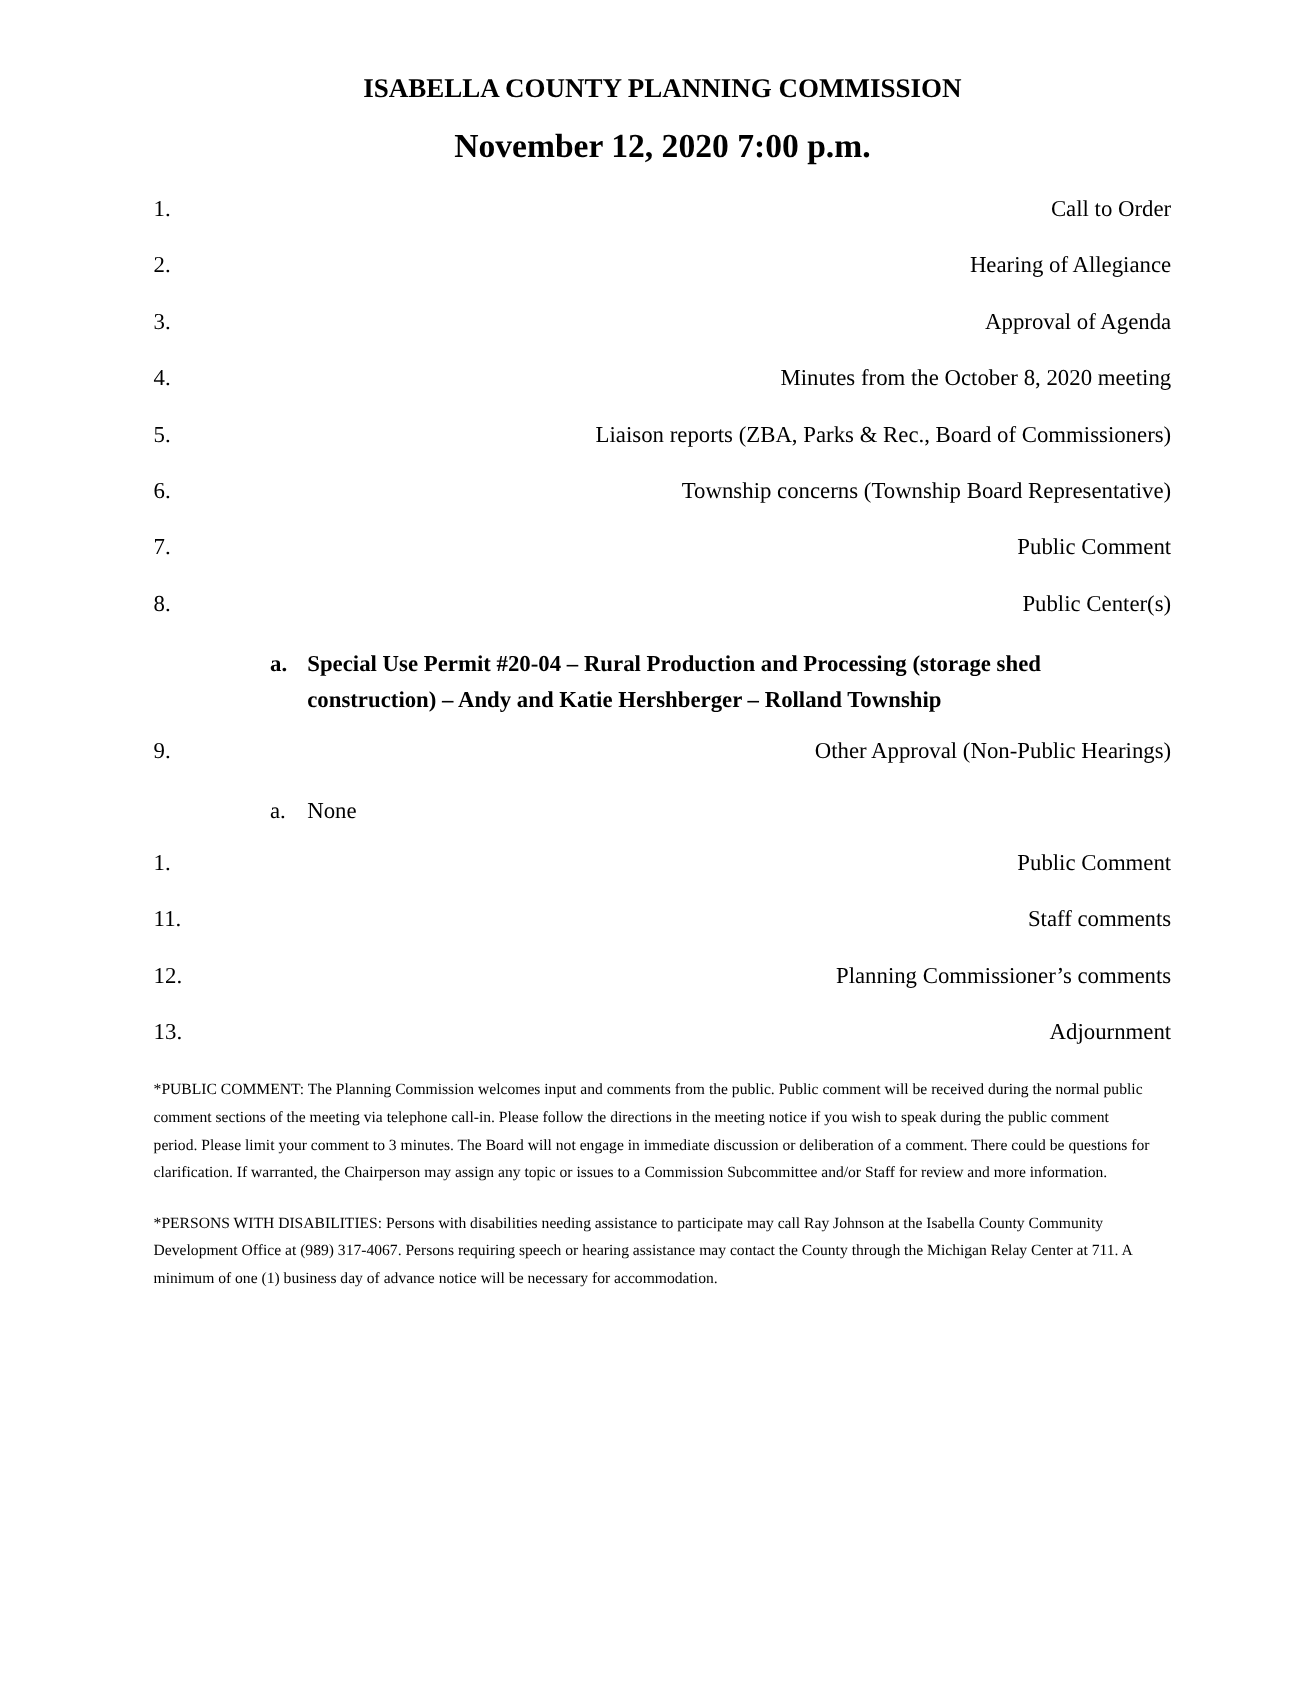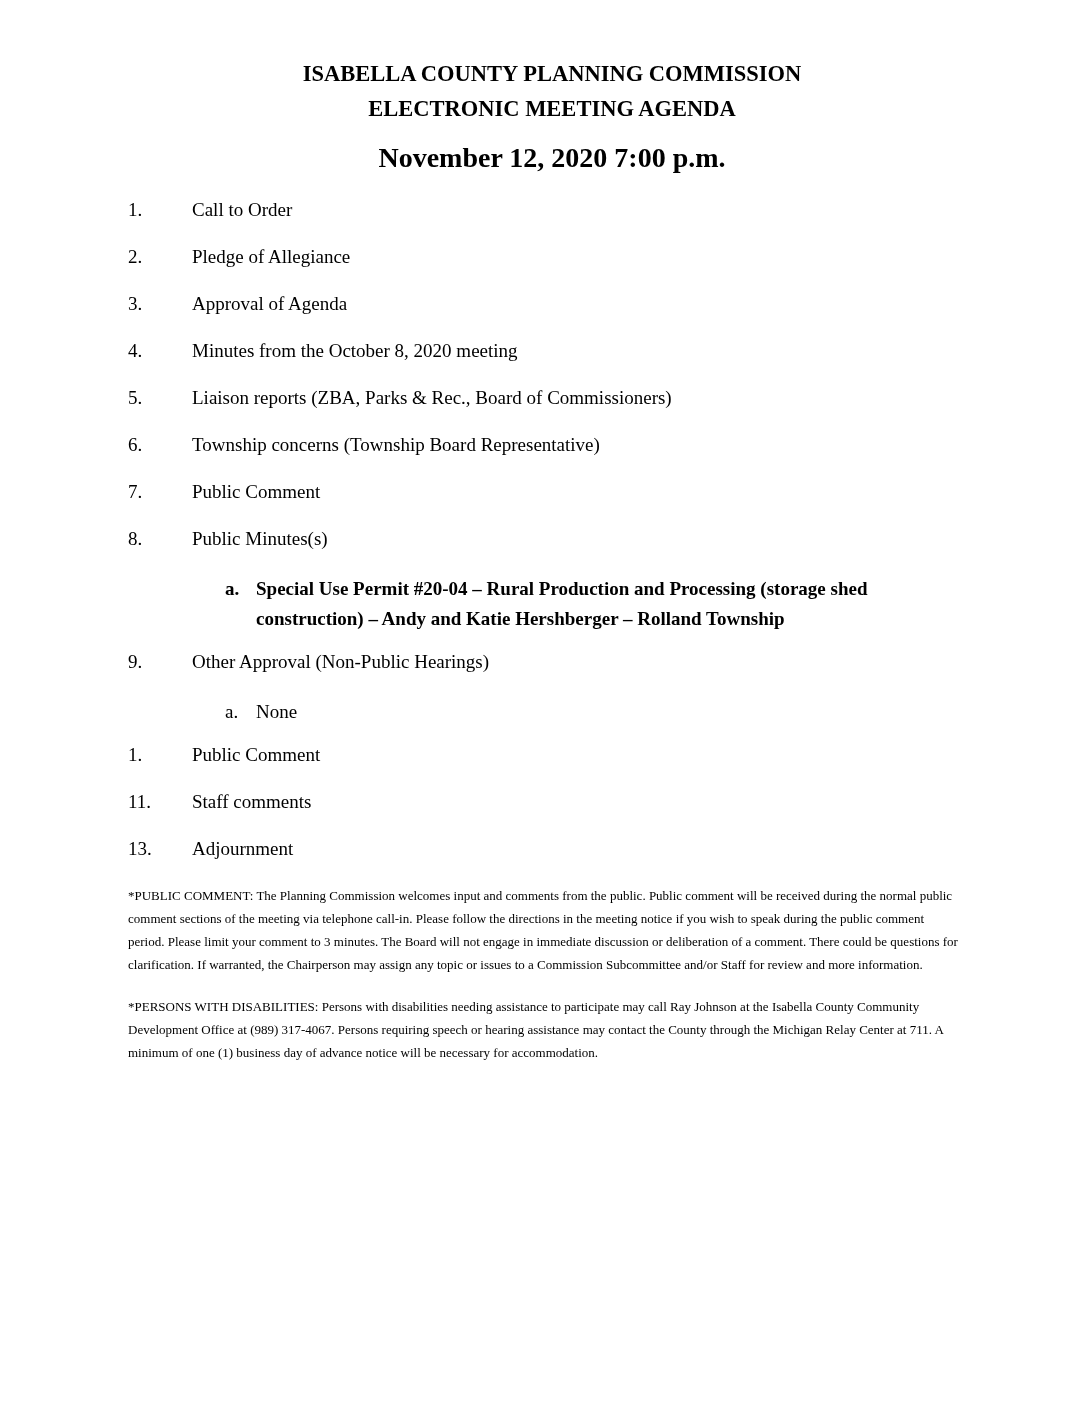--- a/index.html
+++ b/index.html
@@ -38,20 +38,21 @@
     font-size: 19px;
     line-height: 24px;
     margin-bottom: 23px;
   }
   .item .num {
     flex: none;
     width: 64px;
   }
   .item .txt {
     flex: 1;
+    text-align: right;
   }
   .subitem {
     display: flex;
     font-size: 19px;
     line-height: 30px;
     margin-left: 97px;
     margin-bottom: 16px;
     width: 670px;
   }
   .subitem .letter {
@@ -71,35 +72,34 @@
     margin: 0 0 19px 0;
   }
 </style>
 </head>
 <body>
 
 <div class="page">
 
   <div class="title-block">
     <div>ISABELLA COUNTY PLANNING COMMISSION</div>
-    <div>ELECTRONIC MEETING AGENDA</div>
   </div>
 
   <div class="date-line">November 12, 2020 7:00 p.m.</div>
 
   <div class="agenda-list">
 
     <div class="item">
       <span class="num">1.</span>
       <span class="txt">Call to Order</span>
     </div>
 
     <div class="item">
       <span class="num">2.</span>
-      <span class="txt">Pledge of Allegiance</span>
+      <span class="txt">Hearing of Allegiance</span>
     </div>
 
     <div class="item">
       <span class="num">3.</span>
       <span class="txt">Approval of Agenda</span>
     </div>
 
     <div class="item">
       <span class="num">4.</span>
       <span class="txt">Minutes from the October 8, 2020 meeting</span>
@@ -115,21 +115,21 @@
       <span class="txt">Township concerns (Township Board Representative)</span>
     </div>
 
     <div class="item">
       <span class="num">7.</span>
       <span class="txt">Public Comment</span>
     </div>
 
     <div class="item">
       <span class="num">8.</span>
-      <span class="txt">Public Minutes(s)</span>
+      <span class="txt">Public Center(s)</span>
     </div>
 
     <div class="subitem">
       <span class="letter bold">a.</span>
       <span class="txt bold">Special Use Permit #20-04 – Rural Production and Processing (storage shed construction) – Andy and Katie Hershberger – Rolland Township</span>
     </div>
 
     <div class="item">
       <span class="num">9.</span>
       <span class="txt">Other Approval (Non-Public Hearings)</span>
@@ -143,20 +143,24 @@
     <div class="item">
       <span class="num">1.</span>
       <span class="txt">Public Comment</span>
     </div>
 
     <div class="item">
       <span class="num">11.</span>
       <span class="txt">Staff comments</span>
     </div>
 
+    <div class="item">
+      <span class="num">12.</span>
+      <span class="txt">Planning Commissioner’s comments</span>
+    </div>
 
     <div class="item">
       <span class="num">13.</span>
       <span class="txt">Adjournment</span>
     </div>
 
   </div>
 
   <div class="footnotes">
     <p class="footnote">*PUBLIC COMMENT: The Planning Commission welcomes input and comments from the public. Public comment will be received during the normal public comment sections of the meeting via telephone call-in.  Please follow the directions in the meeting notice if you wish to speak during the public comment period. Please limit your comment to 3 minutes. The Board will not engage in immediate discussion or deliberation of a comment. There could be questions for clarification. If warranted, the Chairperson may assign any topic or issues to a Commission Subcommittee and/or Staff for review and more information.</p>

